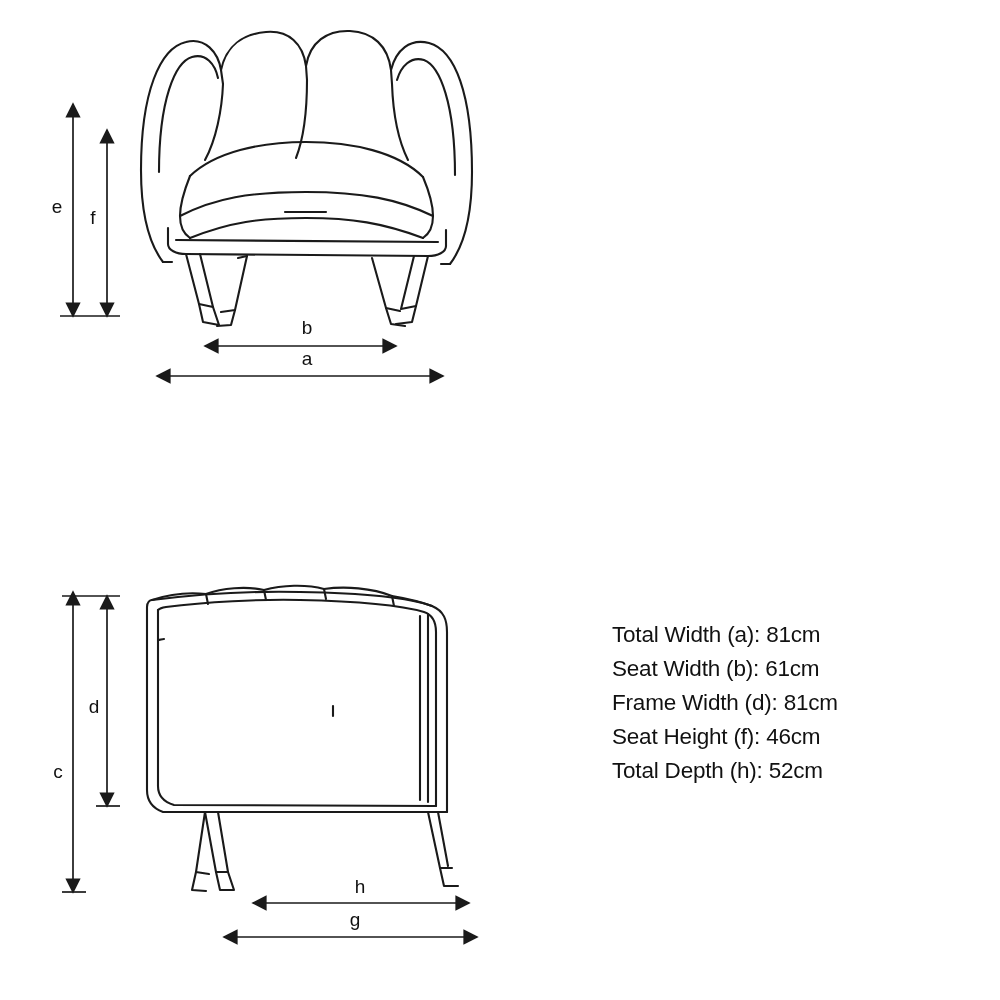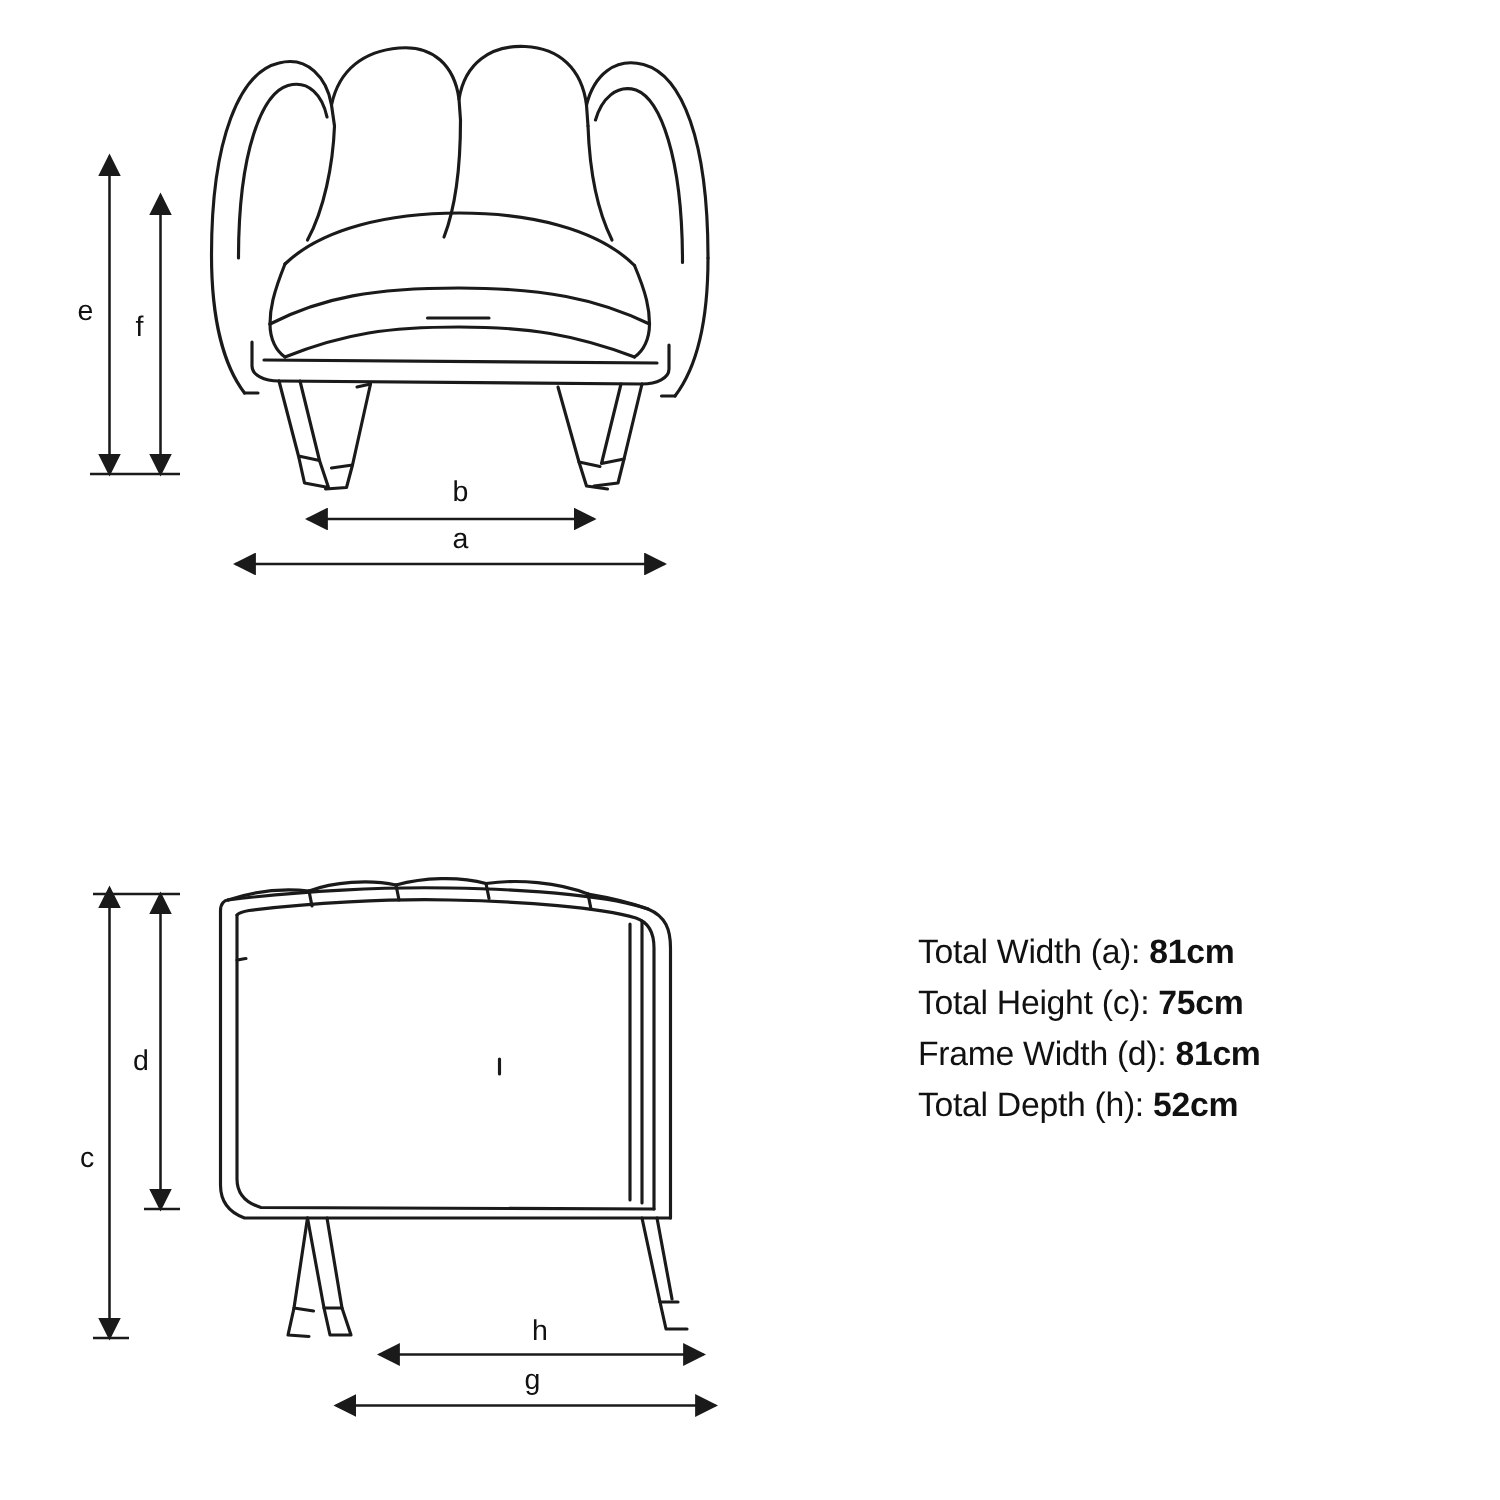--- a/index.html
+++ b/index.html
@@ -43,21 +43,21 @@
     font-size: 22.5px;
     line-height: 34px;
     color: #111111;
     white-space: nowrap;
     letter-spacing: -0.2px;
   }
   .spec-row .spec-name {
     font-weight: normal;
   }
   .spec-row .spec-value {
-    font-weight: bold;
+    font-weight: normal;
   }
 </style>
 </head>
 <body>
 
 <div id="stage">
 
   <svg class="diagram" viewBox="0 0 1000 1000">
     <defs>
       <marker id="arrowEnd" markerWidth="9" markerHeight="9" refX="8" refY="4.5" orient="auto">
@@ -214,26 +214,30 @@
     <text class="dimlabel" x="360" y="893" text-anchor="middle">h</text>
     <text class="dimlabel" x="355" y="926" text-anchor="middle">g</text>
   </svg>
 
   <div class="spec-list">
     <div class="spec-row">
       <span class="spec-name">Total Width (a):</span>
       <span class="spec-value">81cm</span>
     </div>
     <div class="spec-row">
-      <span class="spec-name">Total Height (c):</span>
-      <span class="spec-value">75cm</span>
+      <span class="spec-name">Seat Width (b):</span>
+      <span class="spec-value">61cm</span>
     </div>
     <div class="spec-row">
       <span class="spec-name">Frame Width (d):</span>
       <span class="spec-value">81cm</span>
     </div>
     <div class="spec-row">
+      <span class="spec-name">Seat Height (f):</span>
+      <span class="spec-value">46cm</span>
+    </div>
+    <div class="spec-row">
       <span class="spec-name">Total Depth (h):</span>
       <span class="spec-value">52cm</span>
     </div>
   </div>
 
 </div>
 
 </body></html>

